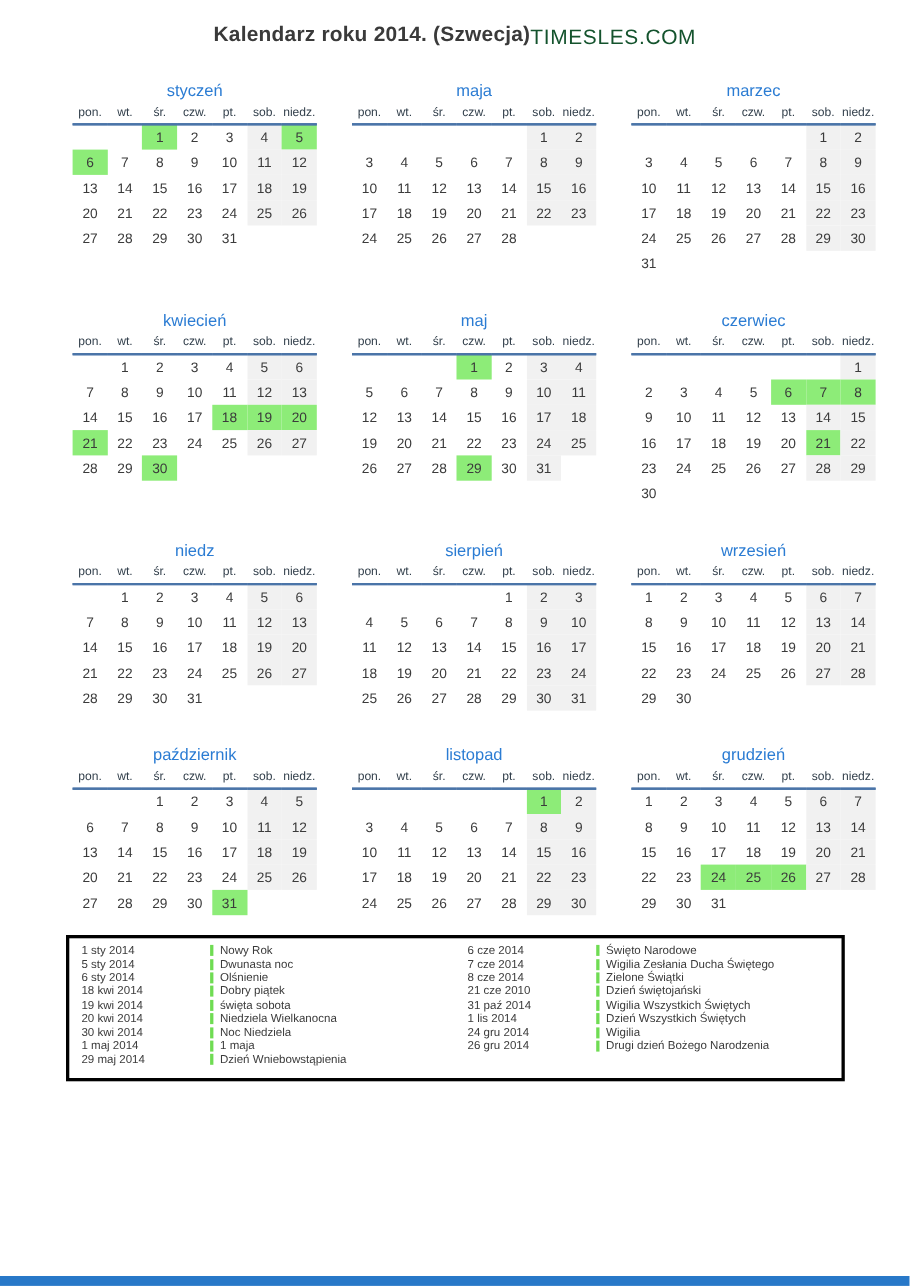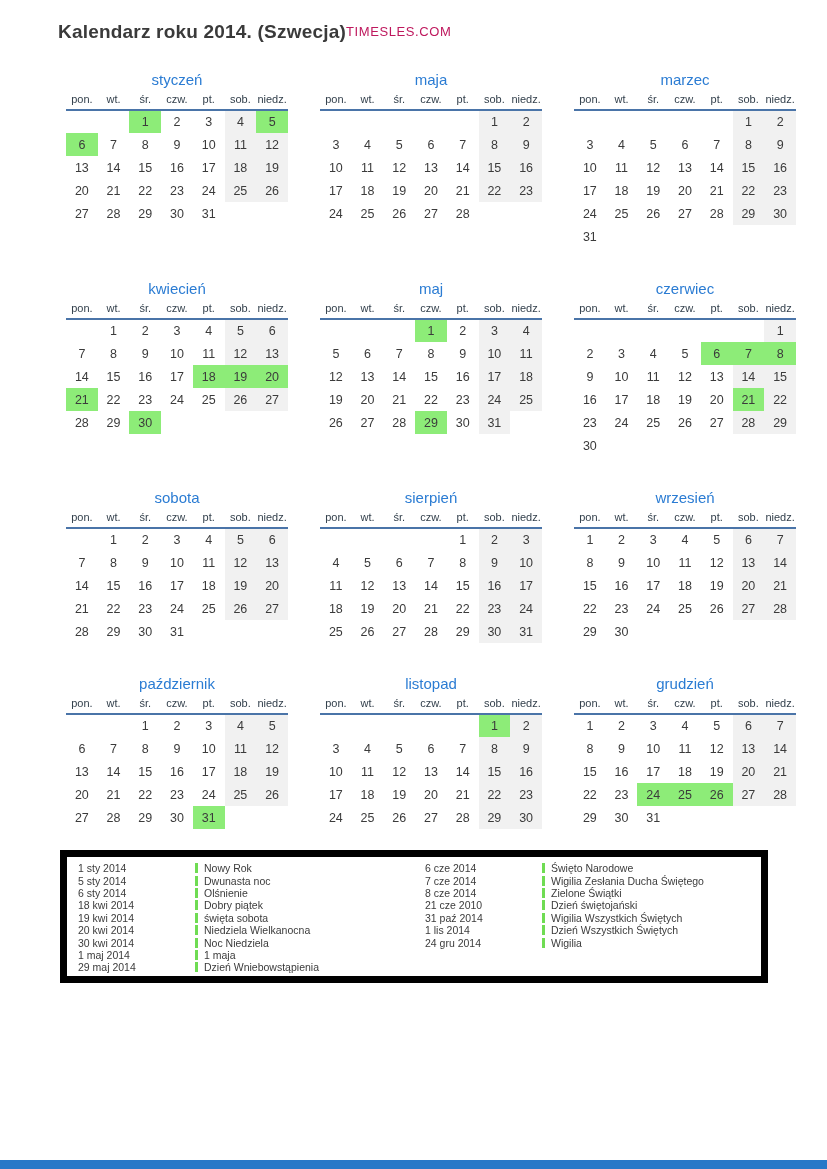--- a/index.html
+++ b/index.html
@@ -1,42 +1,42 @@
 <!DOCTYPE html>
 <html><head>
 <meta charset="utf-8">
 <style>
   * { margin:0; padding:0; box-sizing:border-box; }
   html,body { background:#ffffff; }
   body {
     width:827px; height:1169px; position:relative; overflow:hidden;
     font-family:"Liberation Sans", sans-serif; color:#3b3b3b;
   }
-  .header { display:flex; justify-content:flex-start; align-items:flex-start; padding:21px 58px 0 58px; }
+  .header { display:flex; justify-content:center; align-items:flex-start; padding:21px 58px 0 58px; }
   .page-title { font-size:19px; font-weight:600; color:#3a3a3a; letter-spacing:0.2px; }
-  .site-link { font-size:13px; color:#be185d; text-decoration:none; letter-spacing:0.6px; margin-top:3px; }
+  .site-link { font-size:19px; color:#14532d; text-decoration:none; letter-spacing:0.6px; margin-top:3px; }
 
   .months {
     margin:28px 66px 12px 66px;
     display:grid; grid-template-columns:repeat(3,222px);
     column-gap:14px; row-gap:26px; align-items:start;gap:32px;
   }
   .month-title { text-align:center; color:#2b7cd3; font-size:15px; margin-bottom:5px; }
   table { width:100%; border-collapse:collapse; table-layout:fixed; }
   th {
     font-size:11px; font-weight:400; color:#323f4b; text-align:center;
     padding-bottom:4px; border-bottom:2px solid #4a74a8;
   }
   td { height:23px; text-align:center; font-size:12.5px; color:#3b3b3b; }
   td.we  { background:#f1f1f1; }
   td.hol { background:#8dec78; }
 
   .legend {
     position:absolute; left:60px; top:850px; width:708px; height:133px;
-    border:7px solid #000000; padding:5px 0 0 0;
+    border:3px solid #000000; padding:5px 0 0 0;
     display:grid; grid-template-columns:1fr 1fr; align-content:start;
   }
   .legend-col { display:flex; flex-direction:column; }
   .legend-entry { display:flex; align-items:center; height:12.4px; }
   .legend-date { width:128px; padding-left:11px; font-size:10.5px; color:#3b3b3b; flex:none; }
   .legend-bar  { width:3px; height:10px; background:#6fdc53; margin-right:6px; flex:none; }
   .legend-name { font-size:10.5px; color:#3b3b3b; white-space:nowrap; }
 
   .footer-bar { position:absolute; left:0; bottom:0; width:827px; height:9px; background:#2878c8; }
 </style>
@@ -439,21 +439,21 @@
             <td></td>
             <td></td>
             <td></td>
             <td></td>
             <td></td>
           </tr>
         </tbody>
       </table>
     </div>
     <div>
-      <div class="month-title">sobota</div>
+      <div class="month-title">niedz</div>
       <table>
         <thead>
           <tr>
             <th>pon.</th>
             <th>wt.</th>
             <th>śr.</th>
             <th>czw.</th>
             <th>pt.</th>
             <th>sob.</th>
             <th>niedz.</th>
@@ -902,16 +902,21 @@
       <div class="legend-entry">
         <span class="legend-date">1 lis 2014</span>
         <span class="legend-bar"></span>
         <span class="legend-name">Dzień Wszystkich Świętych</span>
       </div>
       <div class="legend-entry">
         <span class="legend-date">24 gru 2014</span>
         <span class="legend-bar"></span>
         <span class="legend-name">Wigilia</span>
       </div>
+      <div class="legend-entry">
+        <span class="legend-date">26 gru 2014</span>
+        <span class="legend-bar"></span>
+        <span class="legend-name">Drugi dzień Bożego Narodzenia</span>
+      </div>
     </div>
   </div>
 
 <div class="footer-bar"></div>
 
 </body></html>

